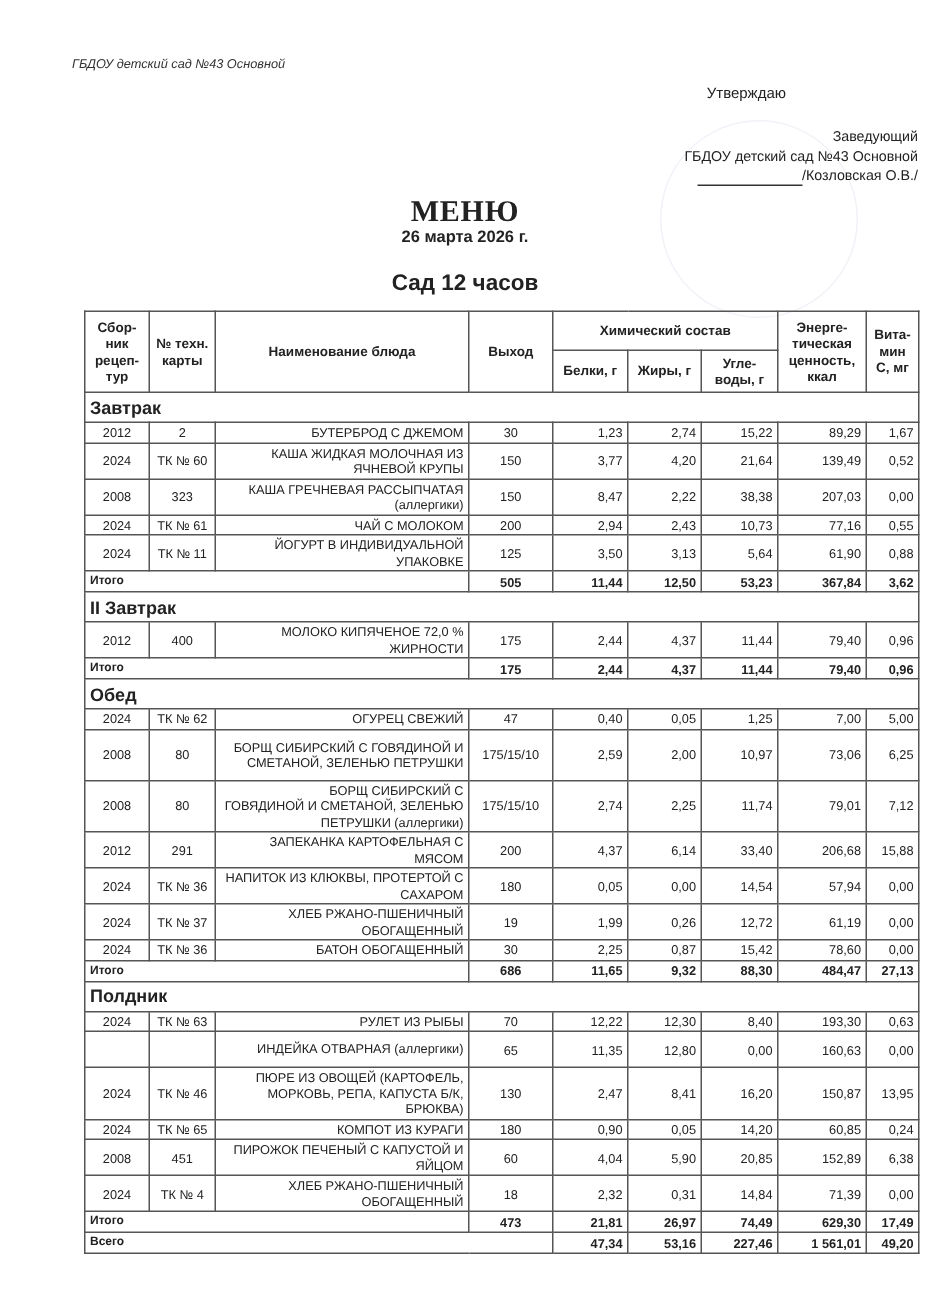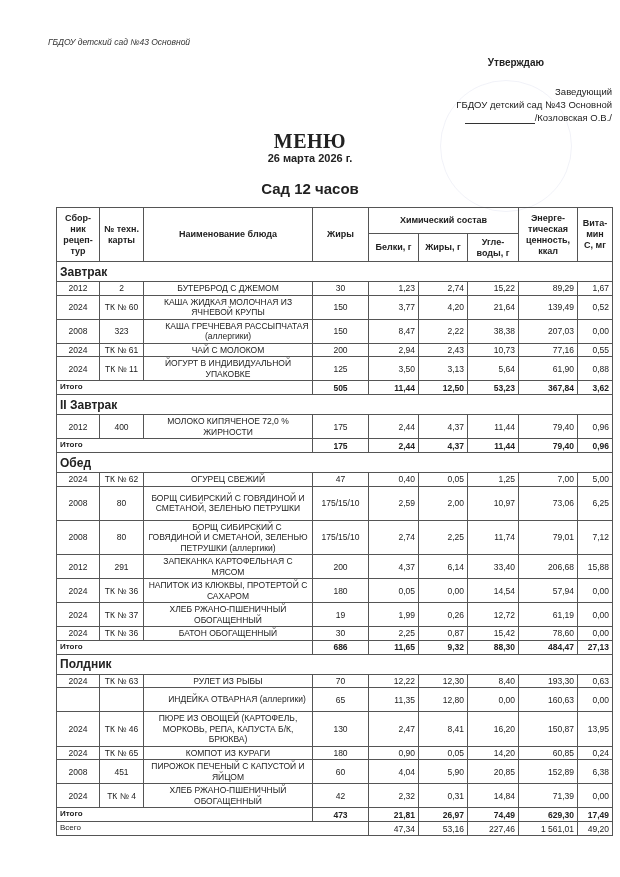--- a/index.html
+++ b/index.html
@@ -1,37 +1,37 @@
 <!DOCTYPE html>
 <html><head>
 <meta charset="utf-8">
 <style>
   html, body { margin:0; padding:0; background:#fff; }
   body { width:620px; height:877px; position:relative; overflow:hidden; font-family:"Liberation Sans", sans-serif; color:#222; }
   .org { position:absolute; left:48px; top:37px; font-size:8.5px; font-style:italic; color:#333; }
   .approve { position:absolute; right:8px; top:56px; text-align:right; font-size:9.5px; color:#222; }
-  .approve .ttl { font-weight:bold; font-size:10px; margin-right:68px; margin-bottom:16px; }
+  .approve .ttl { font-weight:normal; font-size:10px; margin-right:88px; margin-bottom:16px; }
   .approve div { line-height:13px; }
   .sig { display:inline-block; width:70px; border-bottom:1px solid #333; height:9px; vertical-align:bottom; }
   .stamp { position:absolute; left:440px; top:80px; width:130px; height:130px; border-radius:50%; border:1px solid rgba(140,150,200,0.12); }
   .title { position:absolute; left:0; width:720px; text-align:center; }
   .t-menu { top:130px; font-family:"Liberation Serif", serif; font-weight:bold; font-size:20px; letter-spacing:0.5px; left:-50px; }
   .t-date { top:152px; font-weight:bold; font-size:11px; left:-50px; }
   .t-sad { top:180px; font-size:15px; font-weight:bold; left:-50px; }
   table { position:absolute; left:56px; top:207px; border-collapse:collapse; font-size:8.5px; table-layout:fixed; }
   td, th { border:1px solid #555; padding:1px 3px; vertical-align:middle; }
   th { font-weight:bold; font-size:9px; text-align:center; line-height:11px; }
   td.c { text-align:center; }
   td.r { text-align:right; }
-  td.name { text-align:center; line-height:10.5px; }
+  td.name { text-align:right; line-height:10.5px; }
   td.name.ind { text-indent:18px; }
   tr.sec td { text-align:left; font-weight:bold; font-size:12px; height:17px; }
   tr.tot td { font-weight:bold; }
   tr.tot td.lbl { text-align:left; font-size:8px; vertical-align:top; }
-  tr.total-all td { font-weight:normal;margin-left:20px; }
+  tr.total-all td { font-weight:bold;margin-left:20px; }
   tr.total-all td.lbl { font-size:8px; text-align:left; }
 </style>
 </head>
 <body>
 
 <div class="org">ГБДОУ детский сад №43 Основной</div>
 
 <div class="stamp"></div>
 
 <div class="approve">
@@ -55,21 +55,21 @@
       <col style="width:49px">
       <col style="width:51px">
       <col style="width:59px">
       <col style="width:35px">
   </colgroup>
   <thead>
     <tr style="height:26px">
       <th rowspan="2">Сбор-ник рецеп-тур</th>
       <th rowspan="2">№ техн. карты</th>
       <th rowspan="2">Наименование блюда</th>
-      <th rowspan="2">Жиры</th>
+      <th rowspan="2">Выход</th>
       <th colspan="3">Химический состав</th>
       <th rowspan="2">Энерге-тическая ценность, ккал</th>
       <th rowspan="2">Вита-мин С, мг</th>
     </tr>
     <tr style="height:28px">
       <th>Белки, г</th>
       <th>Жиры, г</th>
       <th>Угле-воды, г</th>
     </tr>
   </thead>
@@ -308,21 +308,21 @@
         <td class="r">4,04</td>
         <td class="r">5,90</td>
         <td class="r">20,85</td>
         <td class="r">152,89</td>
         <td class="r">6,38</td>
       </tr>
       <tr style="height: 24px;">
         <td class="c">2024</td>
         <td class="c">ТК № 4</td>
         <td class="name">ХЛЕБ РЖАНО-ПШЕНИЧНЫЙ ОБОГАЩЕННЫЙ</td>
-        <td class="c">42</td>
+        <td class="c">18</td>
         <td class="r">2,32</td>
         <td class="r">0,31</td>
         <td class="r">14,84</td>
         <td class="r">71,39</td>
         <td class="r">0,00</td>
       </tr>
       <tr class="tot" style="height: 14px;">
         <td colspan="3" class="lbl">Итого</td>
         <td class="c">473</td>
         <td class="r">21,81</td>

